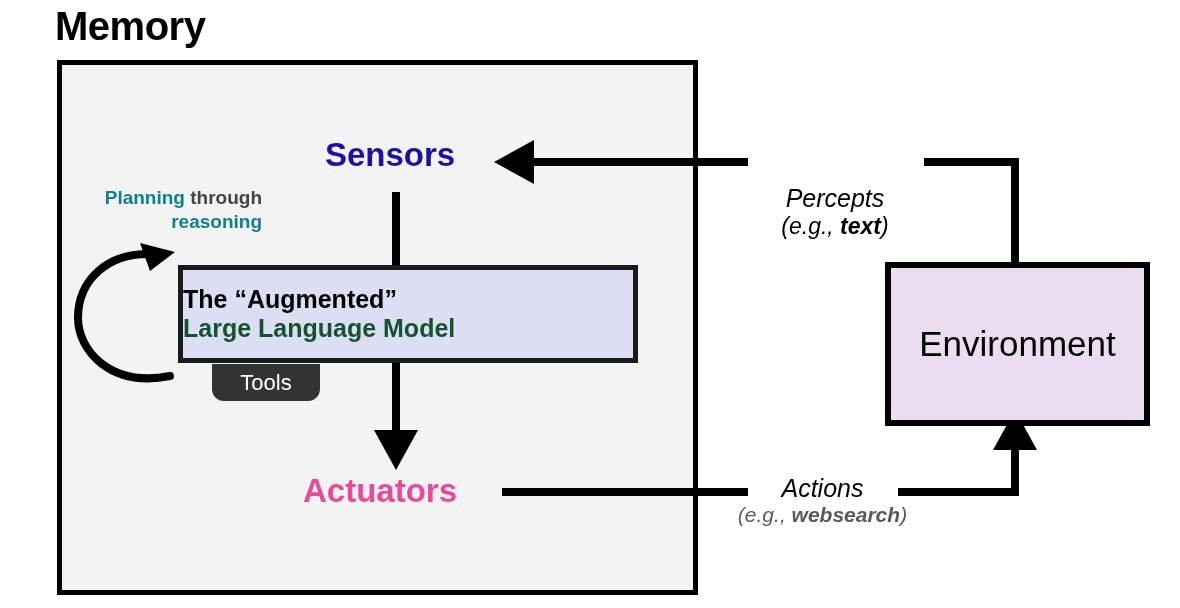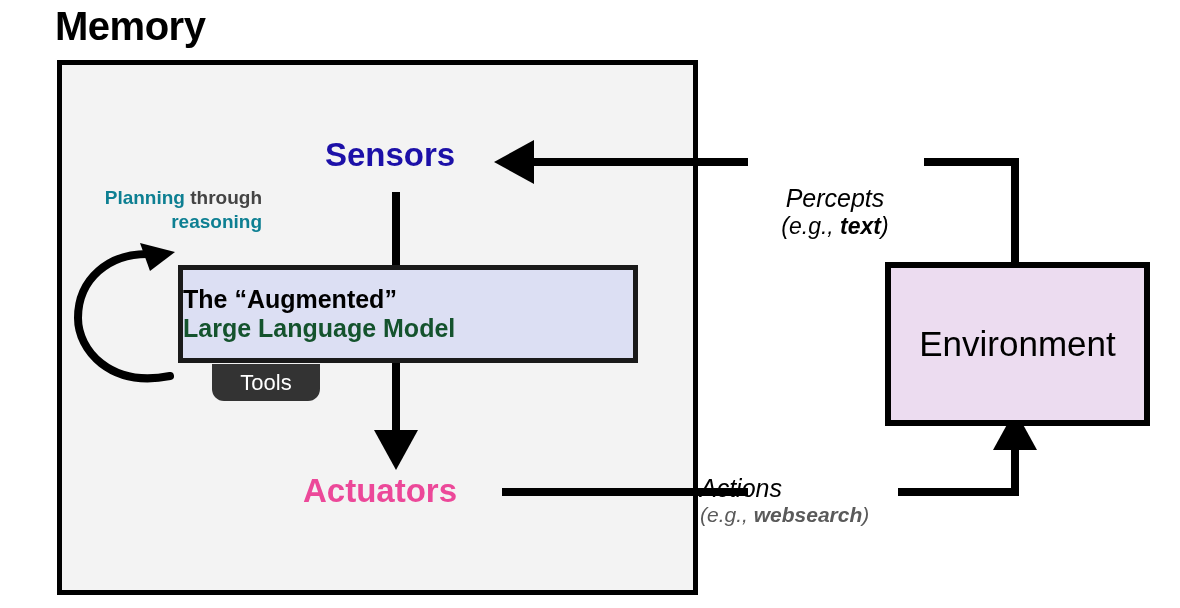--- a/index.html
+++ b/index.html
@@ -139,21 +139,21 @@
   }
   #percepts-sub {
     font-size: 23px;
     color: #000000;
     font-style: italic;
   }
   #actions-label {
     left: 700px;
     top: 474px;
     width: 245px;
-    text-align: left;
+    text-align: center;
     font-style: italic;
     font-size: 25px;
     color: #000000;
     line-height: 1.15;
   }
   #actions-sub {
     font-size: 21px;
     color: #5a5a5a;
     font-style: italic;
   }

